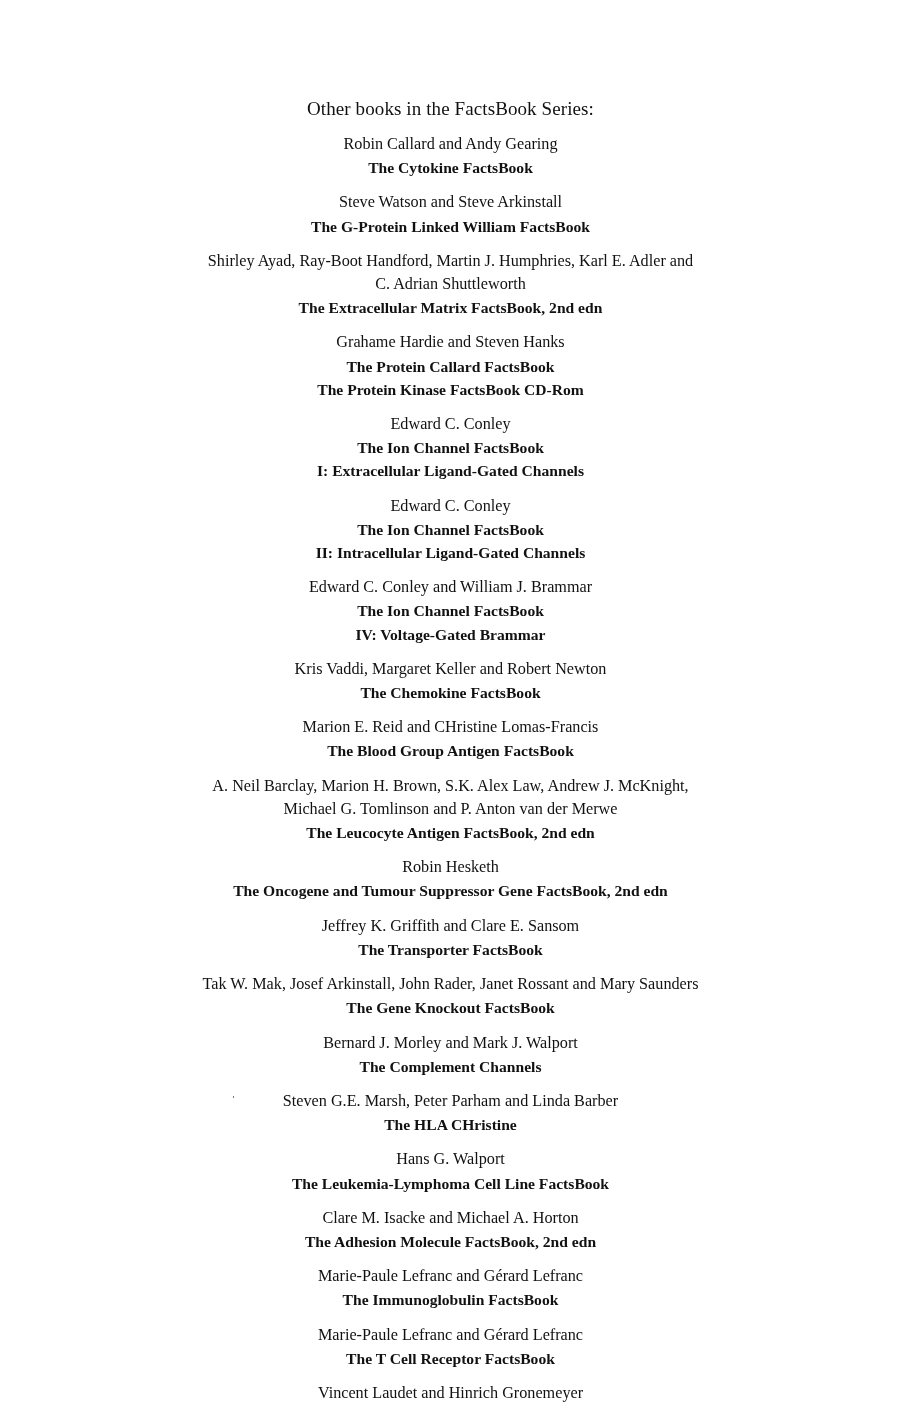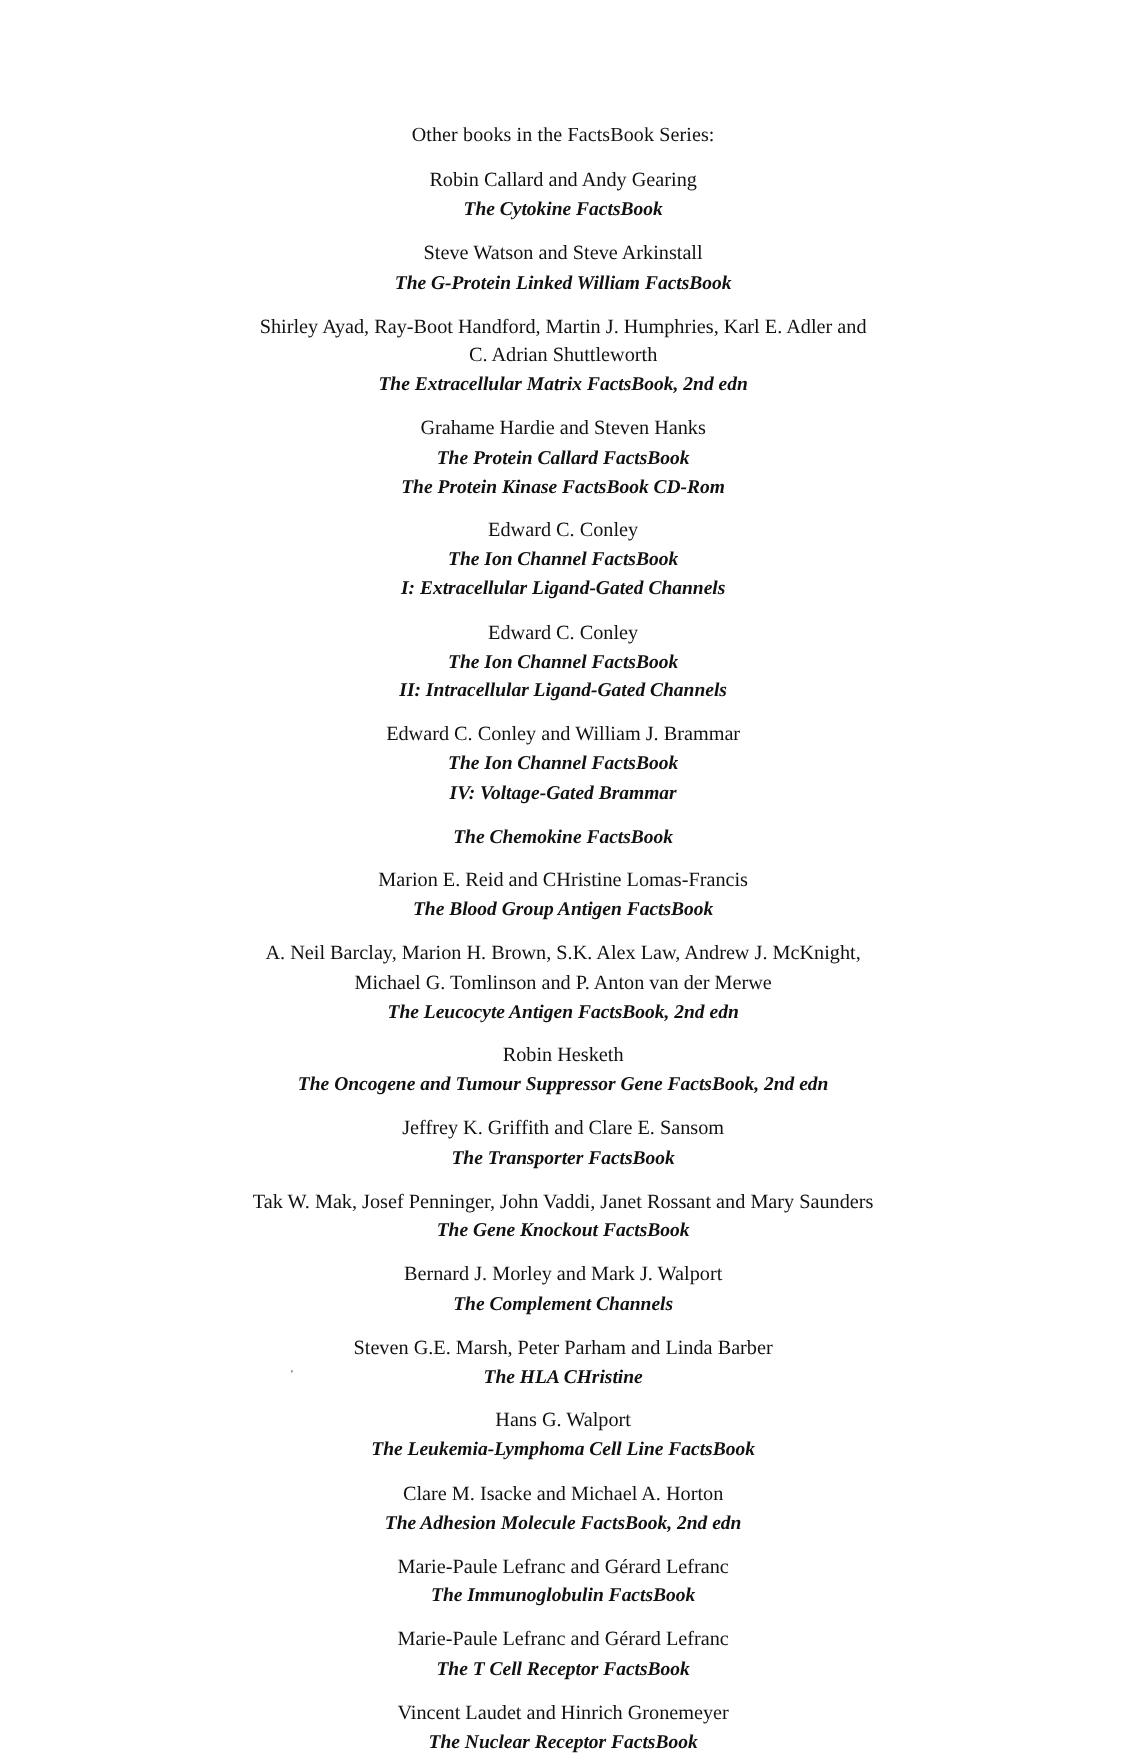--- a/index.html
+++ b/index.html
@@ -16,40 +16,39 @@
     color: #111111;
   }
   .page {
     position: absolute;
     left: 0;
     top: 97px;
     width: 901px;
     text-align: center;
   }
   .heading {
-    font-size: 16px;
+    font-size: 19px;
     line-height: 24px;
     margin: 0 0 5px 0;
     letter-spacing: 0.1px;
   }
   .entry {
     margin: 12px 0 6px 0;
   }
   .line {
     display: block;
     font-size: 16.2px;
     line-height: 23.2px;
     white-space: nowrap;
   }
   .author {
     font-style: normal;
     font-weight: normal;
   }
   .title {
-    font-style: italic;
     font-weight: bold;
     font-size: 15.6px;
   }
   .speck {
     position: absolute;
     left: 233px;
     top: 1096px;
     width: 1px;
     height: 2px;
     background: #777;
@@ -88,41 +87,42 @@
         <span class="line author">Edward C. Conley</span>
         <span class="line title">The Ion Channel FactsBook</span>
         <span class="line title">II: Intracellular Ligand-Gated Channels</span>
       </div>
       <div class="entry">
         <span class="line author">Edward C. Conley and William J. Brammar</span>
         <span class="line title">The Ion Channel FactsBook</span>
         <span class="line title">IV: Voltage-Gated Brammar</span>
       </div>
       <div class="entry">
+        <span class="line author">Kris Vaddi, Margaret Keller and Robert Newton</span>
         <span class="line title">The Chemokine FactsBook</span>
       </div>
       <div class="entry">
         <span class="line author">Marion E. Reid and CHristine Lomas-Francis</span>
         <span class="line title">The Blood Group Antigen FactsBook</span>
       </div>
       <div class="entry">
         <span class="line author">A. Neil Barclay, Marion H. Brown, S.K. Alex Law, Andrew J. McKnight,</span>
         <span class="line author">Michael G. Tomlinson and P. Anton van der Merwe</span>
         <span class="line title">The Leucocyte Antigen FactsBook, 2nd edn</span>
       </div>
       <div class="entry">
         <span class="line author">Robin Hesketh</span>
         <span class="line title">The Oncogene and Tumour Suppressor Gene FactsBook, 2nd edn</span>
       </div>
       <div class="entry">
         <span class="line author">Jeffrey K. Griffith and Clare E. Sansom</span>
         <span class="line title">The Transporter FactsBook</span>
       </div>
       <div class="entry">
-        <span class="line author">Tak W. Mak, Josef Penninger, John Vaddi, Janet Rossant and Mary Saunders</span>
+        <span class="line author">Tak W. Mak, Josef Arkinstall, John Rader, Janet Rossant and Mary Saunders</span>
         <span class="line title">The Gene Knockout FactsBook</span>
       </div>
       <div class="entry">
         <span class="line author">Bernard J. Morley and Mark J. Walport</span>
         <span class="line title">The Complement Channels</span>
       </div>
       <div class="entry">
         <span class="line author">Steven G.E. Marsh, Peter Parham and Linda Barber</span>
         <span class="line title">The HLA CHristine</span>
       </div>

